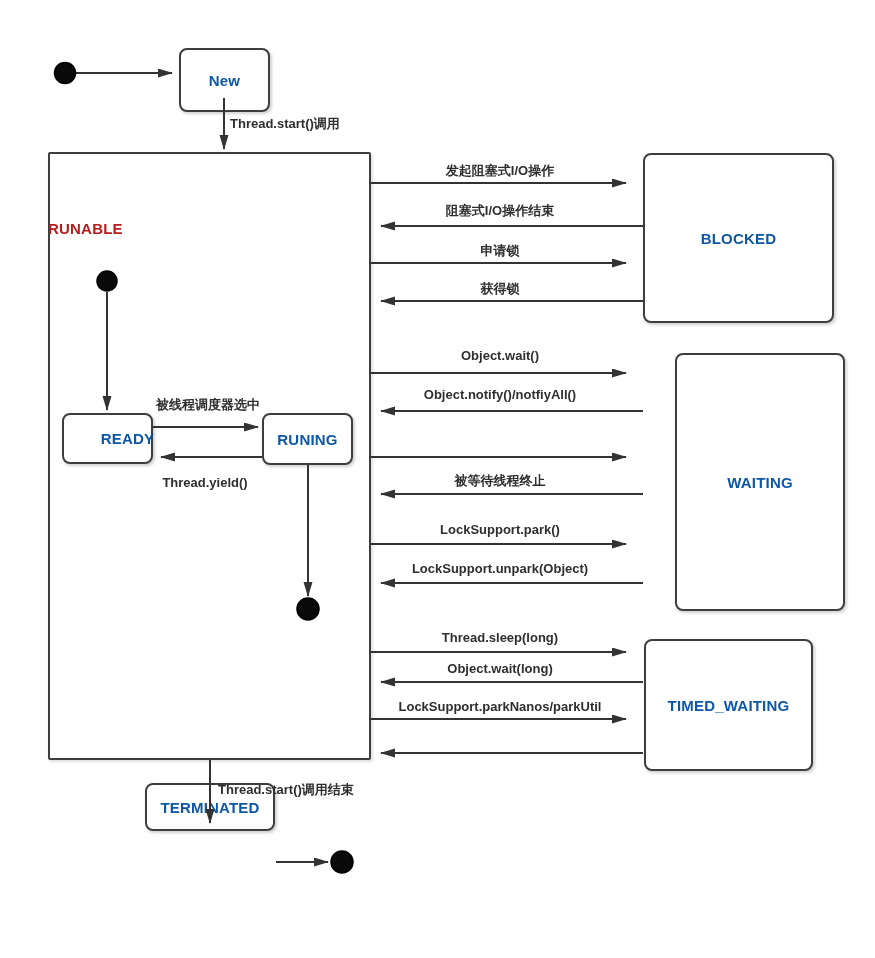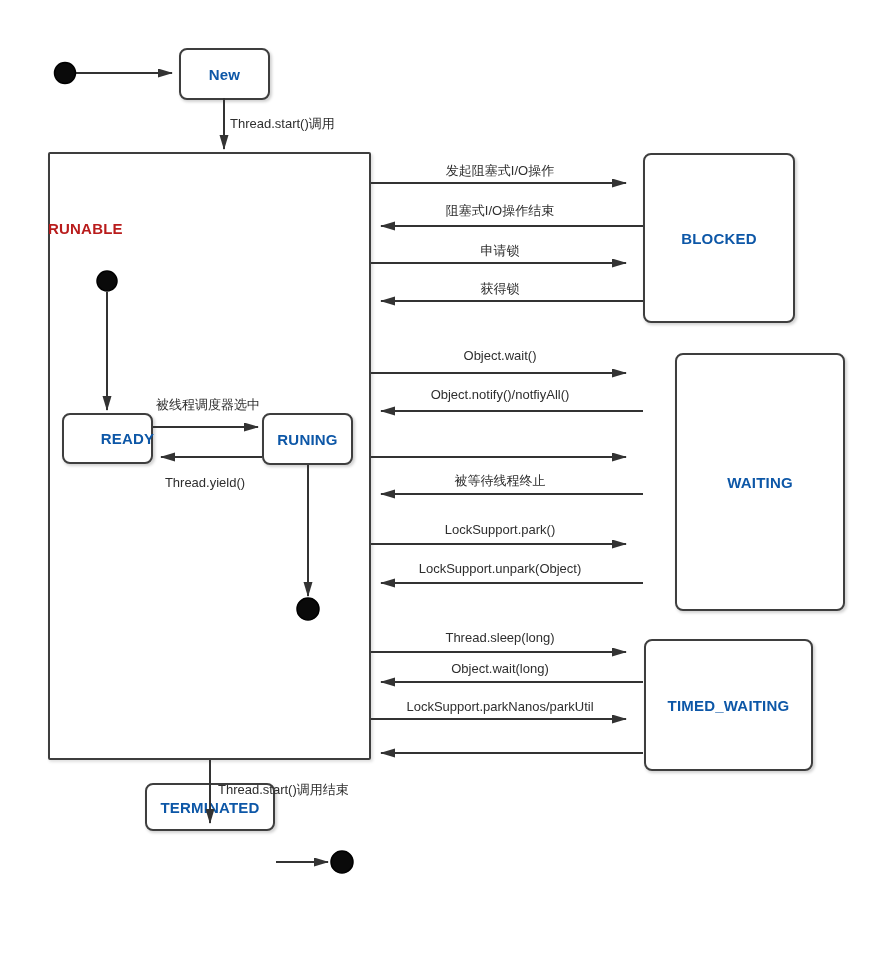--- a/index.html
+++ b/index.html
@@ -20,44 +20,44 @@
     width:323px; height:608px; border:2px solid #3e3e3e; border-radius:2px;
     background:transparent; box-shadow:1.5px 2px 3px rgba(0,0,0,0.12);
     z-index:0;
   }
   .region-title {
     position:absolute; left:48px; top:220px; width:264px; text-align:left;
     color:#b91c1c; font-weight:bold; font-size:15px; letter-spacing:0.2px; z-index:3;
   }
   svg.edges { position:absolute; left:0; top:0; z-index:4; pointer-events:none; }
   .lbl {
-    position:absolute; font-size:13px; font-weight:normal; color:#2e2e2e;
+    position:absolute; font-size:13px; font-weight:bold; color:#2e2e2e;
     white-space:nowrap; z-index:5; line-height:14px;
   }
   .rlbl { left:372px; width:256px; text-align:center; }
   .clbl { text-align:center; }
 </style>
 </head>
 <body>
 
 <div class="canvas">
 
   <div class="bigbox"></div>
   <div class="region-title">RUNABLE</div>
 
-  <div class="state" style="left:179px;top:48px;width:91px;height:52px;">
+  <div class="state" style="left:179px;top:48px;width:91px;height:64px;">
     <span>New</span>
   </div>
   <div class="state" style="left:62px;top:413px;width:91px;height:51px;padding-left:40px;">
     <span>READY</span>
   </div>
   <div class="state" style="left:262px;top:413px;width:91px;height:52px;">
     <span>RUNING</span>
   </div>
-  <div class="state" style="left:643px;top:153px;width:152px;height:170px;">
+  <div class="state" style="left:643px;top:153px;width:191px;height:170px;">
     <span>BLOCKED</span>
   </div>
   <div class="state" style="left:643px;top:353px;width:170px;height:258px;margin-left:32px;">
     <span>WAITING</span>
   </div>
   <div class="state" style="left:644px;top:639px;width:169px;height:132px;">
     <span>TIMED_WAITING</span>
   </div>
   <div class="state" style="left:145px;top:783px;width:130px;height:48px;">
     <span>TERMINATED</span>

